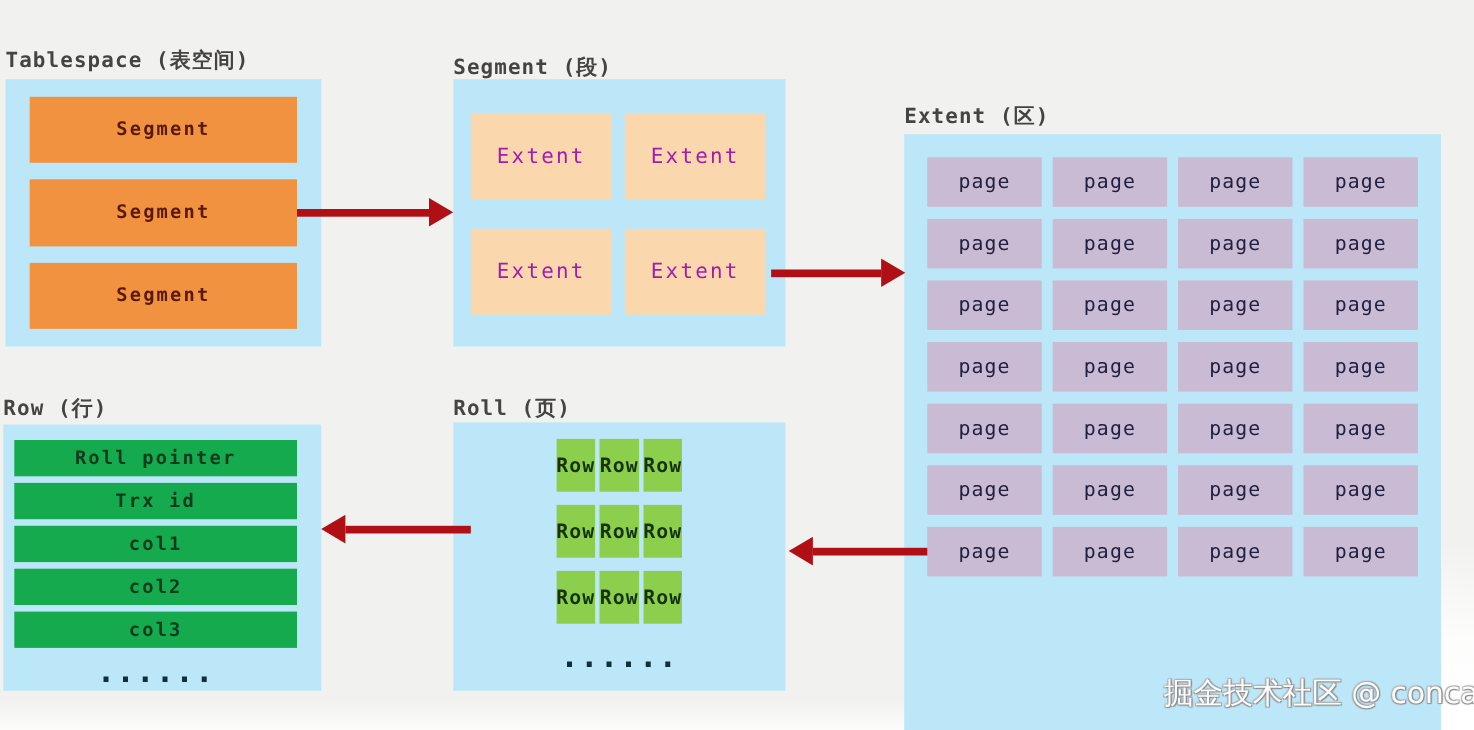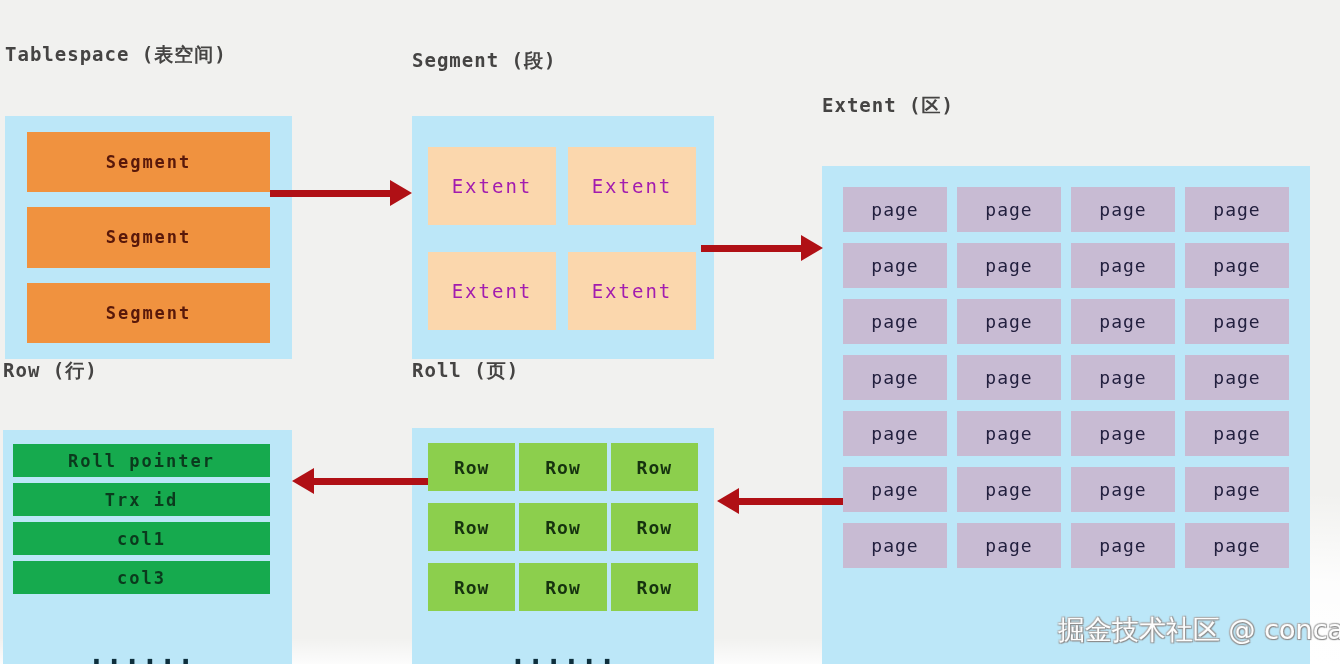--- a/index.html
+++ b/index.html
@@ -29,21 +29,20 @@
     font-weight:bold;
     font-size:19px;
     color:var(--title);
     letter-spacing:1px;
   }
   .panel{
     position:absolute;
     background:var(--panel);
     display:flex;
     flex-direction:column;
-    margin-top:44px;
   }
   
   #ts-panel{left:5px;top:72px;width:287px;height:243px;padding:16px 22px;gap:15px;}
   .seg-bar{
     height:61px;background:var(--orange);
     display:flex;align-items:center;justify-content:center;
     color:#58180a;font-size:17px;font-weight:bold;letter-spacing:2px;
   }
   
   #seg-panel{left:412px;top:72px;width:302px;height:243px;padding:31px 18px 29px 16px;}
@@ -62,21 +61,21 @@
     color:#23203f;font-size:18px;letter-spacing:1px;
   }
   .dots{
     margin-top:auto;
     text-align:center;
     font-weight:900;
     color:#0d3344;
   }
   #ext-dots{font-size:22px;letter-spacing:5px;line-height:26px;}
   
-  #page-panel{left:412px;top:384px;width:302px;height:244px;padding:15px 16px 6px 16px;}
+  #page-panel{left:412px;top:384px;width:302px;height:244px;padding:15px 16px 20px 16px;align-items:center;}
   #page-grid{display:grid;grid-template-columns:repeat(3,1fr);grid-auto-rows:48px;gap:12px 4px;}
   .row-cell{
     background:var(--lgreen);
     display:flex;align-items:center;justify-content:center;
     color:#16330f;font-size:18px;font-weight:bold;letter-spacing:1px;
   }
   #page-dots,#row-dots{font-size:28px;letter-spacing:1px;line-height:22px;color:#0e2f3c;}
   
   #row-panel{left:3px;top:386px;width:289px;height:242px;padding:14px 22px 6px 10px;gap:6px;}
   .row-field{
@@ -178,20 +177,21 @@
     </div>
   <div class="dots" id="page-dots">......</div>
 </div>
 
 <div class="title" id="row-title">Row (行)</div>
 <div class="panel" id="row-panel">
   <div style="display:flex;flex-direction:column;gap:6px;">
       <div class="row-field">Roll pointer</div>
       <div class="row-field">Trx id</div>
       <div class="row-field">col1</div>
+      <div class="row-field">col2</div>
       <div class="row-field">col3</div>
     </div>
   <div class="dots" id="row-dots">......</div>
 </div>
 
 <div class="arrow right" id="arrow-1">
   <div class="shaft"></div>
   <div class="head"></div>
 </div>
 <div class="arrow right" id="arrow-2">

